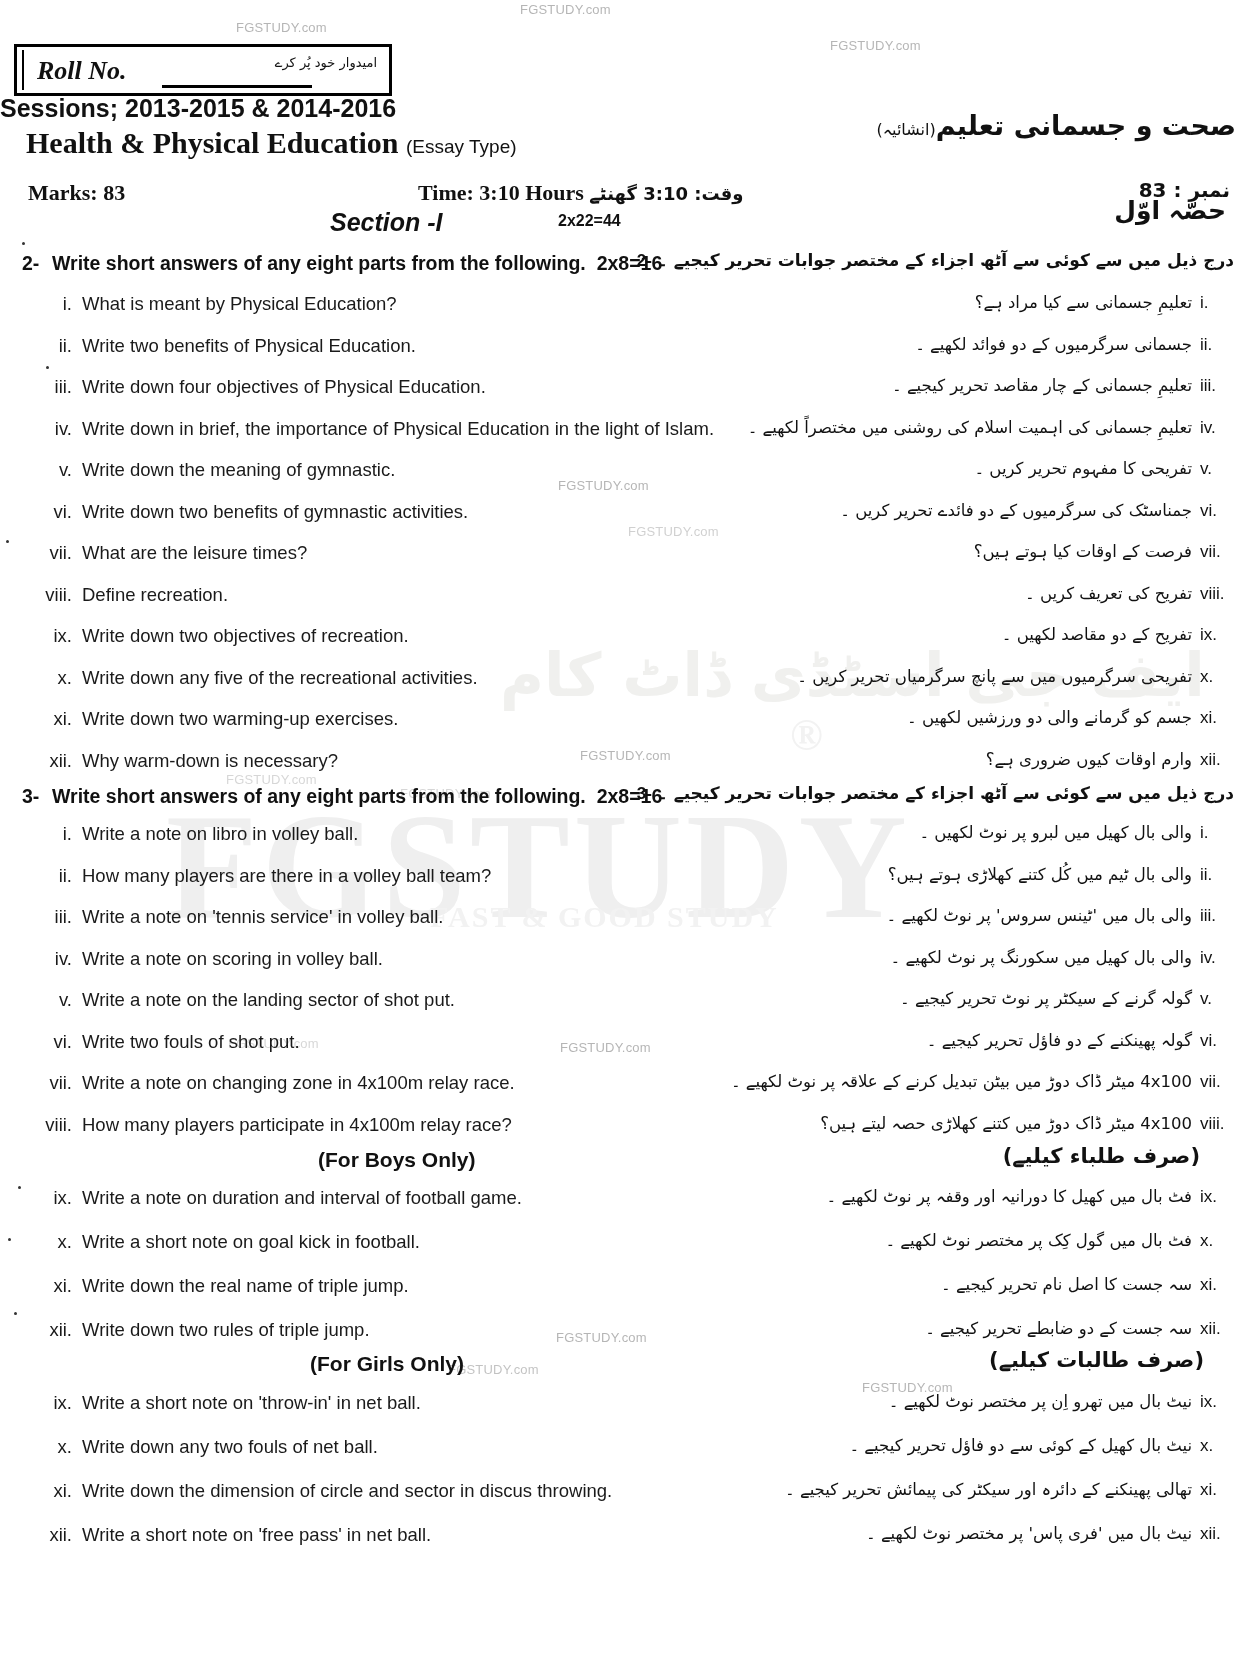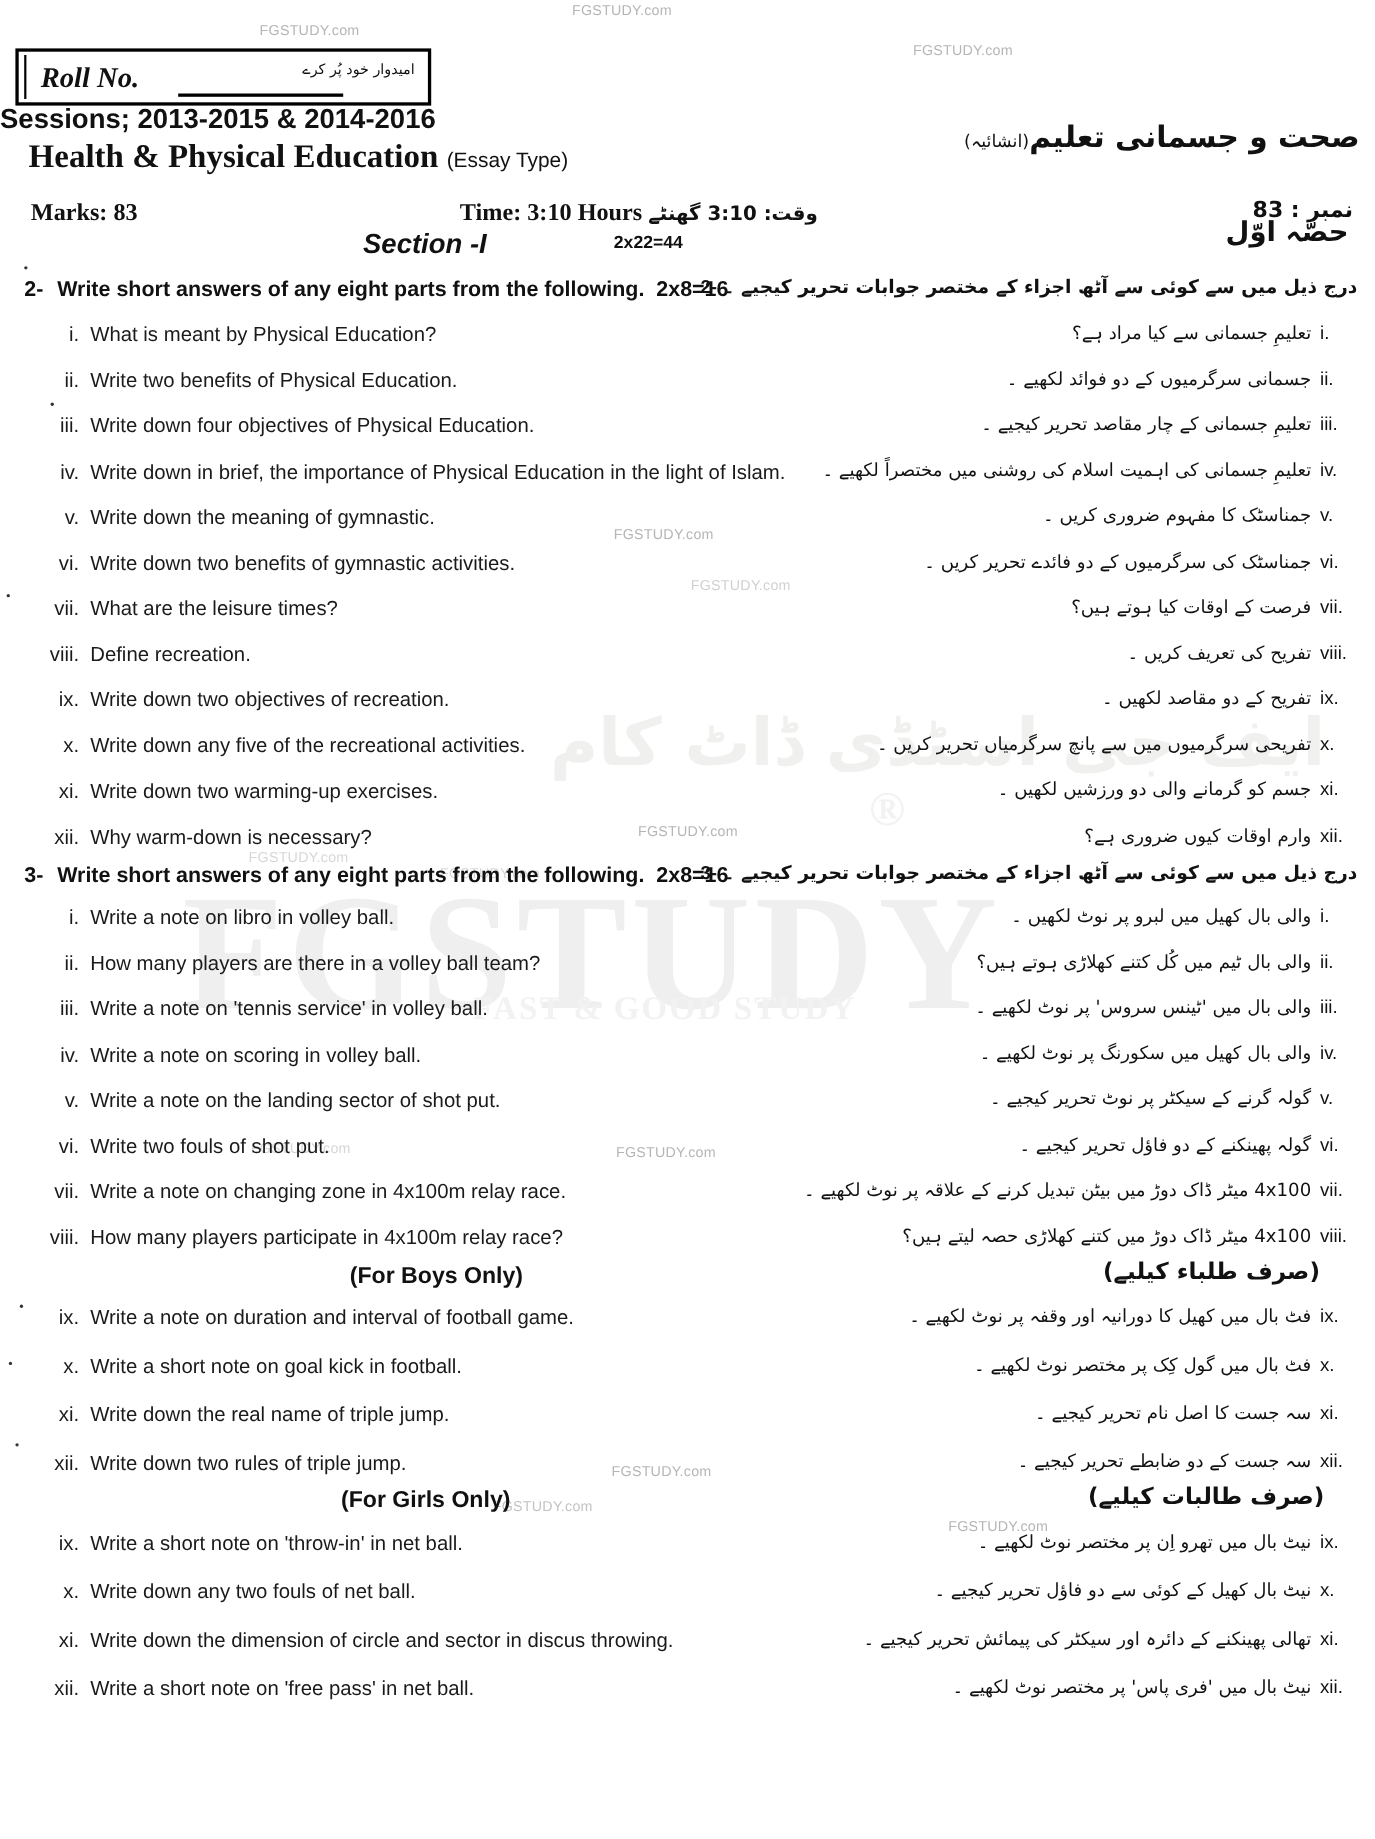--- a/index.html
+++ b/index.html
@@ -199,21 +199,21 @@
       <div class="item-ur" style="top: 376px;">
         <span class="rn">iii.</span>
         <span class="tx">تعلیمِ جسمانی کے چار مقاصد تحریر کیجیے ۔</span>
       </div>
       <div class="item-ur" style="top: 417.5px;">
         <span class="rn">iv.</span>
         <span class="tx">تعلیمِ جسمانی کی اہمیت اسلام کی روشنی میں مختصراً لکھیے ۔</span>
       </div>
       <div class="item-ur" style="top: 459px;">
         <span class="rn">v.</span>
-        <span class="tx">جمناسٹک کا مفہوم ضروری کریں ۔</span>
+        <span class="tx">تفریحی کا مفہوم تحریر کریں ۔</span>
       </div>
       <div class="item-ur" style="top: 500.5px;">
         <span class="rn">vi.</span>
         <span class="tx">جمناسٹک کی سرگرمیوں کے دو فائدے تحریر کریں ۔</span>
       </div>
       <div class="item-ur" style="top: 542px;">
         <span class="rn">vii.</span>
         <span class="tx">فرصت کے اوقات کیا ہوتے ہیں؟</span>
       </div>
       <div class="item-ur" style="top: 583.5px;">

